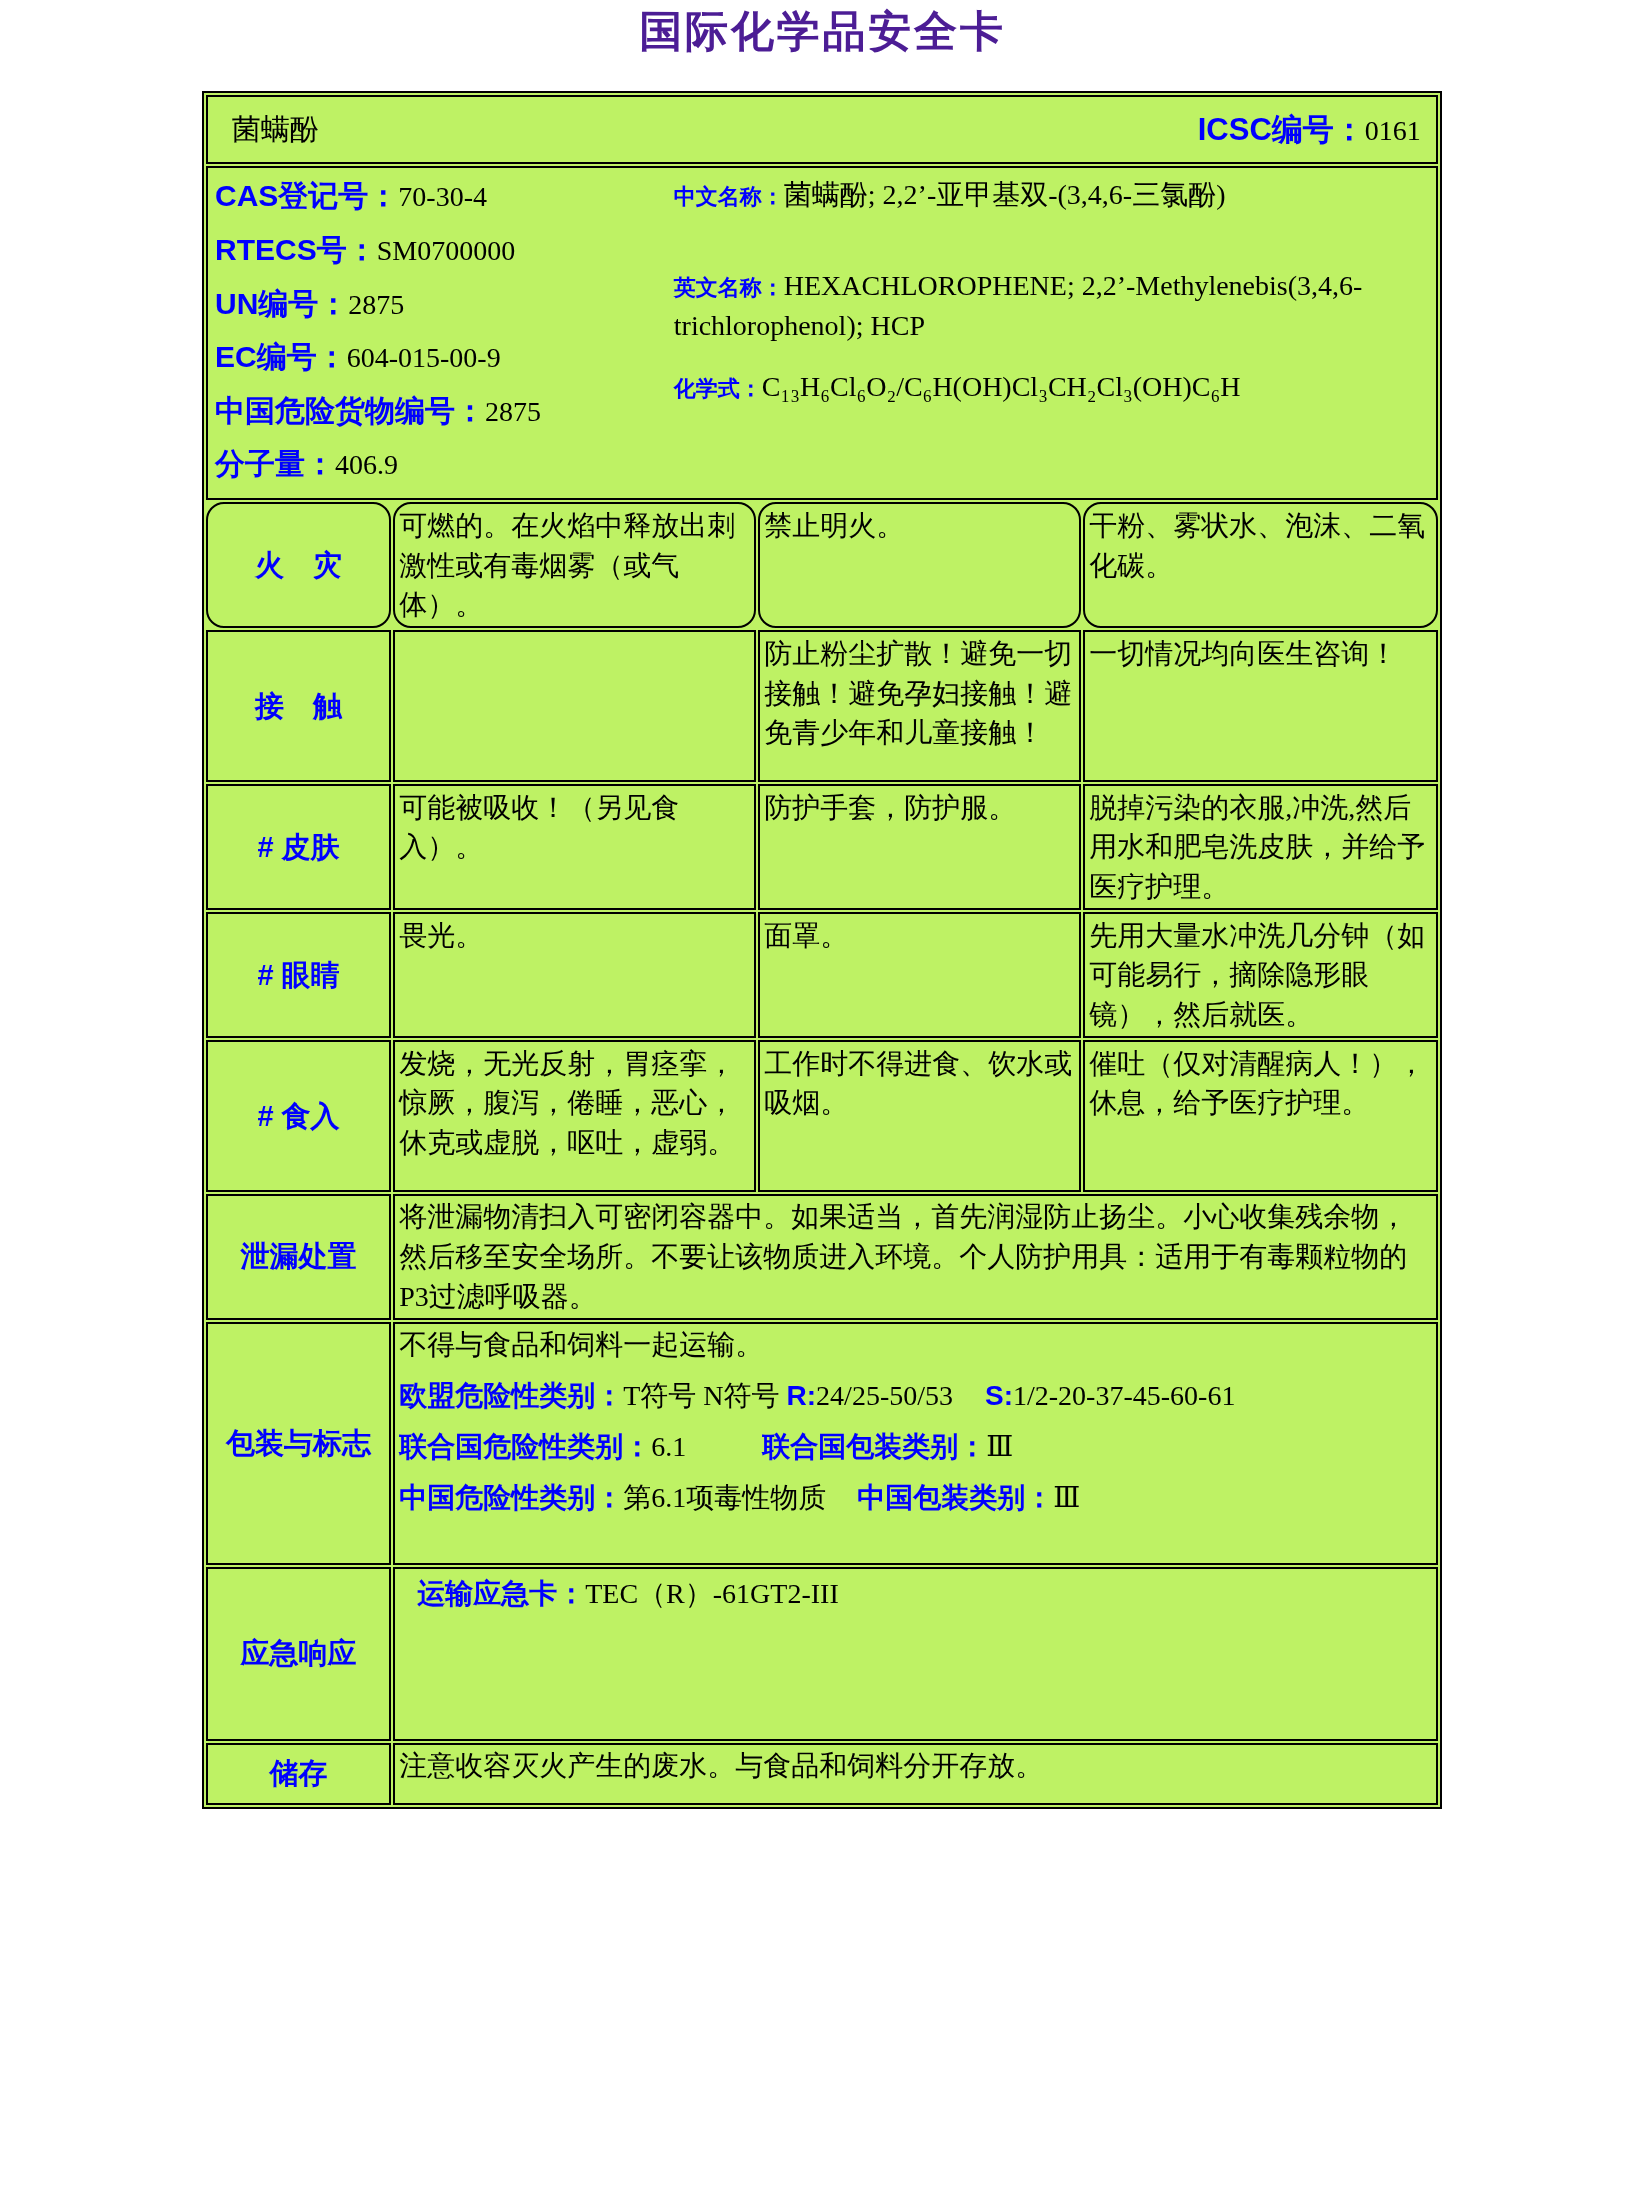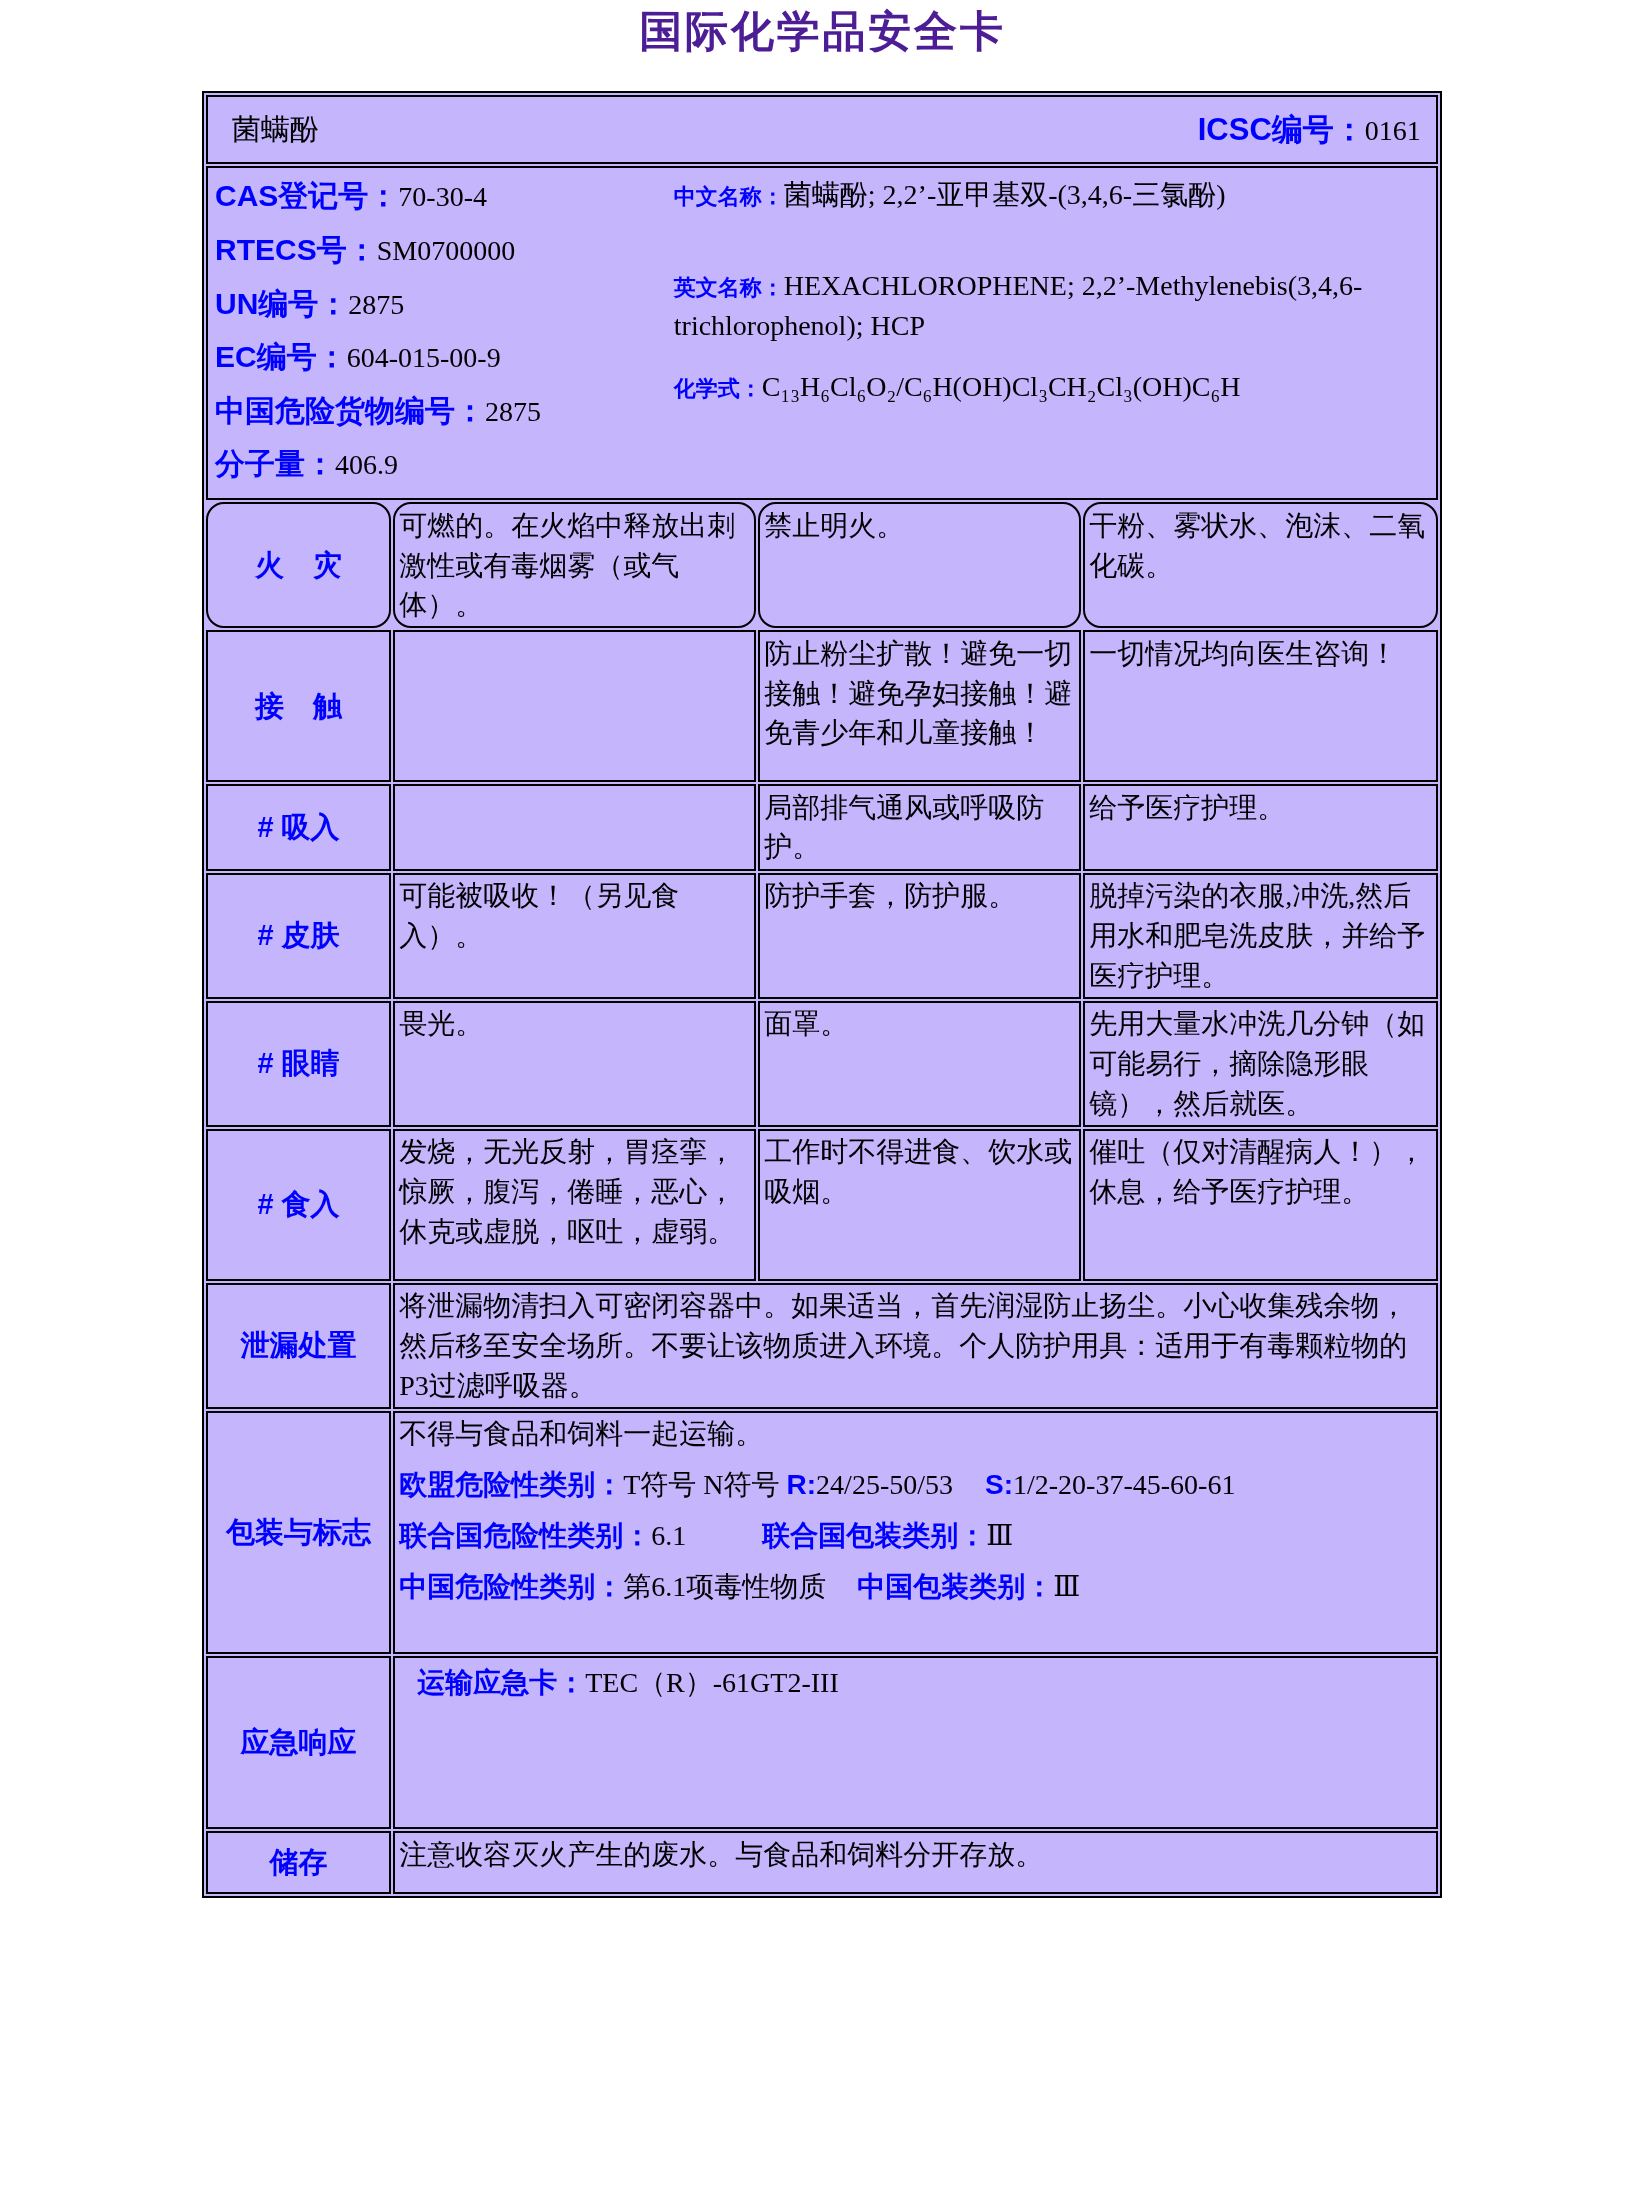--- a/index.html
+++ b/index.html
@@ -19,21 +19,21 @@
     font-family:"DejaVu Serif","Liberation Serif",serif;
     letter-spacing:2.8px;
   }
   table.card{
     margin-left:202px;
     width:1240px;
     table-layout:fixed;
     border-collapse:separate;
     border-spacing:2.8px;
     border:2.1px solid #000;
-    background:#c4b5fd;
+    background:#bef264;
   }
   td{
     border:2.1px solid #000;
     padding:1.4px 4.2px;
     vertical-align:top;
     font-size:28px;
     line-height:1.42;
     overflow:hidden;
     word-break:break-word;
   }
@@ -151,26 +151,20 @@
   </tr>
 
 
   <tr class="r-expo">
     <td class="lbl">接　触</td>
     <td></td>
     <td>防止粉尘扩散！避免一切接触！避免孕妇接触！避免青少年和儿童接触！</td>
     <td>一切情况均向医生咨询！</td>
   </tr>
 
-  <tr class="r-inh">
-    <td class="lbl"># 吸入</td>
-    <td></td>
-    <td>局部排气通风或呼吸防护。</td>
-    <td>给予医疗护理。</td>
-  </tr>
 
   <tr class="r-skin">
     <td class="lbl"># 皮肤</td>
     <td>可能被吸收！（另见食入）。</td>
     <td>防护手套，防护服。</td>
     <td>脱掉污染的衣服,冲洗,然后用水和肥皂洗皮肤，并给予医疗护理。</td>
   </tr>
 
   <tr class="r-eye">
     <td class="lbl"># 眼睛</td>

